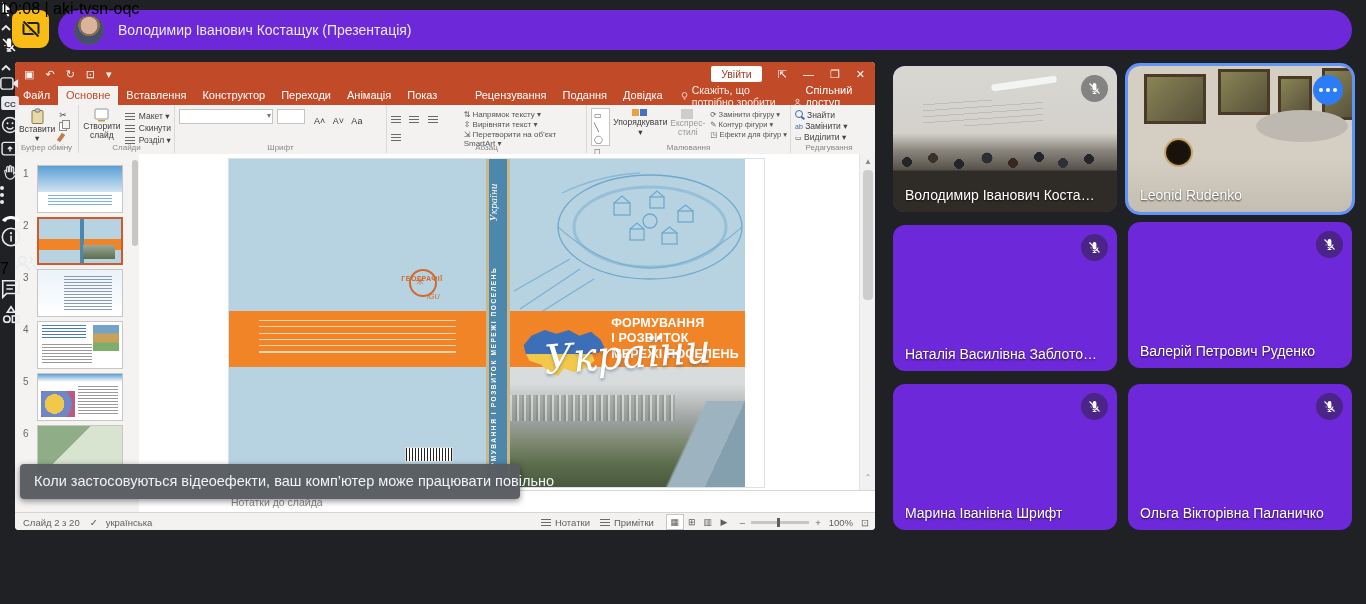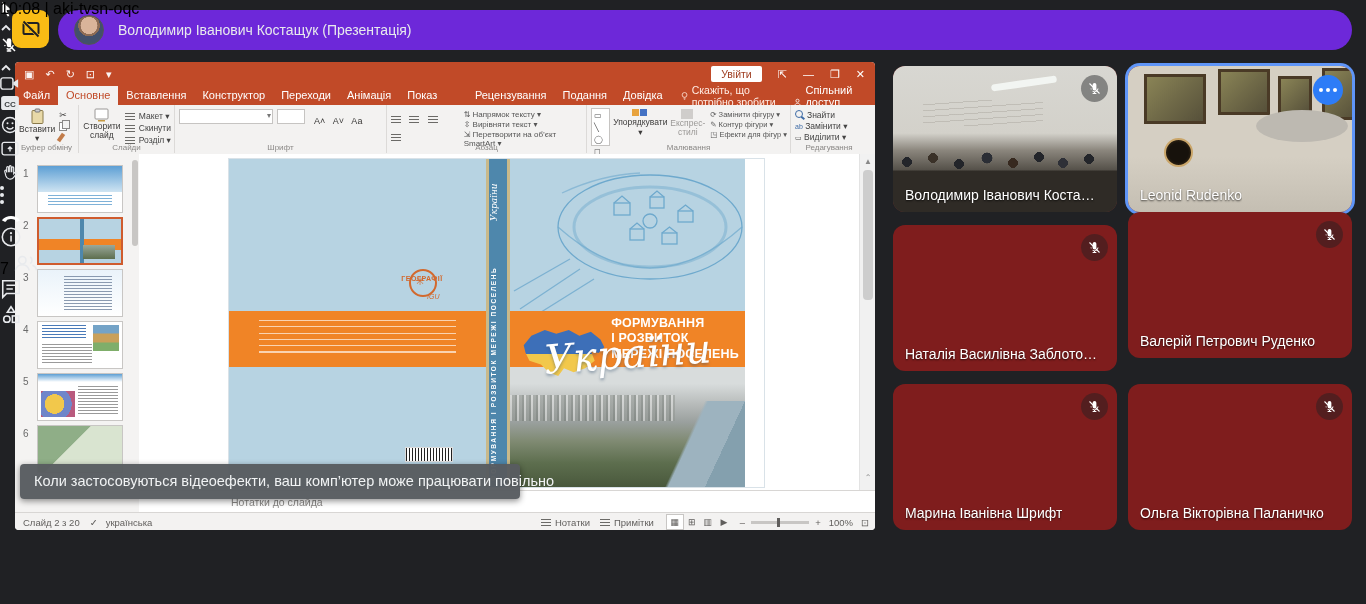--- a/index.html
+++ b/index.html
@@ -99,21 +99,21 @@
     display:flex;align-items:center;font-size:9.5px;color:#605e5c}
   .viewbox{display:inline-block;width:16px;height:14px;text-align:center;line-height:14px;font-size:9px;color:#605e5c}
   .viewbox.on{background:#fff;border:1px solid #c8c6c4}
   .ztrack{display:inline-block;width:58px;height:3px;background:#c8c6c4;position:relative;vertical-align:middle}
   .zthumb{position:absolute;left:26px;top:-3px;width:3px;height:9px;background:#605e5c}
   
   .toast{left:20px;top:464px;width:500px;height:35px;border-radius:4px;background:rgba(88,92,96,.97);
     color:#f1f3f4;font-size:14.5px;line-height:35px;padding-left:14px;box-sizing:border-box;
     box-shadow:0 2px 6px rgba(0,0,0,.45);z-index:30;white-space:nowrap}
   
-  .tile{position:absolute;width:224px;height:146px;border-radius:12px;background:#7f1d1d;overflow:hidden}
+  .tile{position:absolute;width:224px;height:146px;border-radius:12px;background:#6d28d9;overflow:hidden}
   .tile.active{box-shadow:0 0 0 3px #5f95f8}
   .pname{position:absolute;left:12px;bottom:9px;max-width:198px;overflow:hidden;white-space:nowrap;text-overflow:ellipsis;
     color:#fff;font-size:14px;font-weight:500;text-shadow:0 1px 2px rgba(0,0,0,.75);z-index:6}
   .micoff{position:absolute;top:9px;right:9px;width:27px;height:27px;border-radius:50%;
     background:rgba(32,33,36,.45);display:flex;align-items:center;justify-content:center;z-index:6}
   .menu3{position:absolute;top:9px;right:9px;width:30px;height:30px;border-radius:50%;background:#2d7cf7;
     display:flex;align-items:center;justify-content:center;gap:3px;z-index:6}
   .menu3 b{width:4px;height:4px;border-radius:50%;background:#fff}
   .scene{position:absolute;inset:0}
   .s1{background:linear-gradient(180deg,#d8d7d2 0%,#d3d1ca 46%,#8a857c 58%,#4a463f 74%,#3a362f 100%)}
@@ -540,21 +540,21 @@
     <svg width="15" height="15" viewBox="0 0 24 24">
         <path d="M12 15a3 3 0 0 0 3-3V6a3 3 0 0 0-6 0v6a3 3 0 0 0 3 3z" fill="#fff"></path>
         <path d="M17.5 12a5.5 5.5 0 0 1-8.6 4.5M6.5 12c0 .5.1 1 .2 1.4" stroke="#fff" fill="none" stroke-width="1.6"></path>
         <path d="M12 17.5V20M9 20h6" stroke="#fff" stroke-width="1.6"></path>
         <path d="M4 4l16 16" stroke="#fff" stroke-width="1.8"></path>
       </svg>
   </div>
   <span class="pname">Наталія Василівна Заблотовс…</span>
 </div>
 
-<div class="tile" style="left:1128px;top:212px">
+<div class="tile" style="left:1128px;top:222px">
   <div class="scene s4">
     <div class="arch" style="left:16px"></div>
       <div class="arch" style="left:76px"></div>
       <div class="arch" style="left:136px"></div>
     <div class="books"></div>
     <div class="hair"></div>
       <div class="head"></div>
       <div class="shirt"></div>
       <div class="curtain"></div>
   </div>

